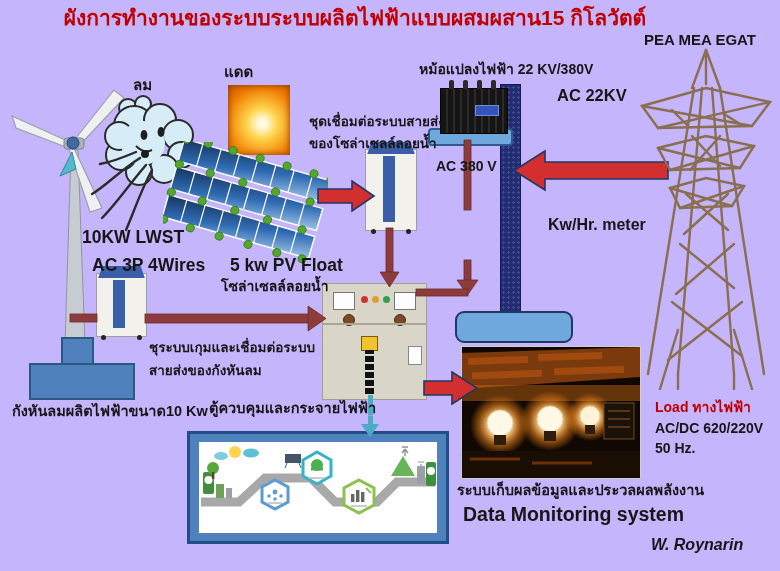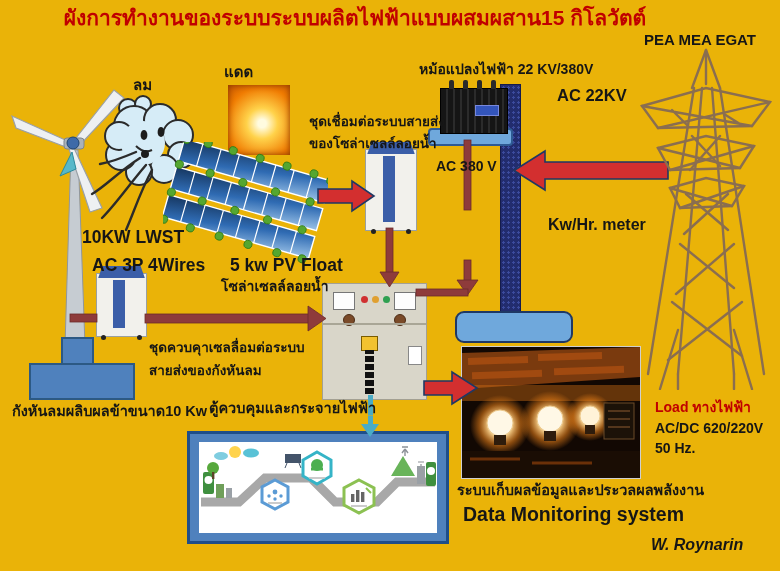--- a/index.html
+++ b/index.html
@@ -1,16 +1,16 @@
 <!DOCTYPE html>
 <html><head>
 <meta charset="utf-8">
 <style>
   html,body{margin:0;padding:0;background:#e8e8e8;}
-  .slide{position:relative;width:780px;height:571px;background:#eab308;overflow:hidden;
+  .slide{position:relative;width:780px;height:571px;background:#c4b5fd;overflow:hidden;
          font-family:"Liberation Sans",sans-serif;}
   .lbl{position:absolute;font-weight:bold;color:#161616;white-space:nowrap;line-height:1.25;}
   .red{color:#C00000;}
   .abs{position:absolute;}
   .z2{z-index:2}.z3{z-index:3}.z4{z-index:4}.z5{z-index:5}.z6{z-index:6}
 
   .title{left:55px;top:5px;width:600px;text-align:center;font-size:21px;z-index:6;}
   .pea{left:644px;top:31px;font-size:15px;z-index:6;}
 
   .bus{left:500px;top:84px;width:19px;height:231px;background:#222c6e;
@@ -338,23 +338,23 @@
   <div class="lbl z6" style="left:82px;top:227px;font-size:17.5px;">10KW LWST</div>
   <div class="lbl z6" style="left:92px;top:255px;font-size:17.5px;">AC 3P 4Wires</div>
   <div class="lbl z6" style="left:230px;top:255px;font-size:17.5px;">5 kw PV Float</div>
   <div class="lbl z6" style="left:221px;top:278px;font-size:14px;">โซล่าเซลล์ลอยน้ำ</div>
   <div class="lbl z6" style="left:309px;top:136px;font-size:13.5px;">ของโซล่าเซลล์ลอยน้ำ</div>
   <div class="lbl z6" style="left:309px;top:114px;font-size:13.5px;">ชุดเชื่อมต่อระบบสายส่ง</div>
   <div class="lbl z6" style="left:419px;top:61px;font-size:14px;">หม้อแปลงไฟฟ้า 22 KV/380V</div>
   <div class="lbl z6" style="left:557px;top:85px;font-size:16.5px;text-align:right;">AC 22KV</div>
   <div class="lbl z6" style="left:436px;top:158px;font-size:14px;">AC 380 V</div>
   <div class="lbl z6" style="left:521px;top:215px;font-size:16px;margin-left:27px;">Kw/Hr. meter</div>
-  <div class="lbl z6" style="left:149px;top:340px;font-size:13.5px;">ชุดควบคุาเซลลื่อมต่อระบบ</div>
+  <div class="lbl z6" style="left:149px;top:340px;font-size:13.5px;">ชุระบบเกุมและเชื่อมต่อระบบ</div>
   <div class="lbl z6" style="left:149px;top:363px;font-size:13.5px;">สายส่งของกังหันลม</div>
-  <div class="lbl z6" style="left:12px;top:402px;font-size:14.5px;">กังหันลมผลิบผลข้าขนาด10 Kw</div>
+  <div class="lbl z6" style="left:12px;top:402px;font-size:14.5px;">กังหันลมผลิตไฟฟ้าขนาด10 Kw</div>
   <div class="lbl z6" style="left:209px;top:399px;font-size:14.5px;">ตู้ควบคุมและกระจายไฟฟ้า</div>
   <div class="lbl z6 red" style="left:655px;top:399px;font-size:14px;">Load ทางไฟฟ้า</div>
   <div class="lbl z6" style="left:655px;top:420px;font-size:14px;">AC/DC 620/220V</div>
   <div class="lbl z6" style="left:655px;top:440px;font-size:14px;">50 Hz.</div>
   <div class="lbl z6" style="left:457px;top:481px;font-size:14.5px;">ระบบเก็บผลข้อมูลและประวลผลพลังงาน</div>
   <div class="lbl z6" style="left:463px;top:502px;font-size:19.5px;">Data Monitoring system</div>
   <div class="lbl z6" style="left:651px;top:535px;font-size:16px;font-style:italic;">W. Roynarin</div>
 
 </div>
 

